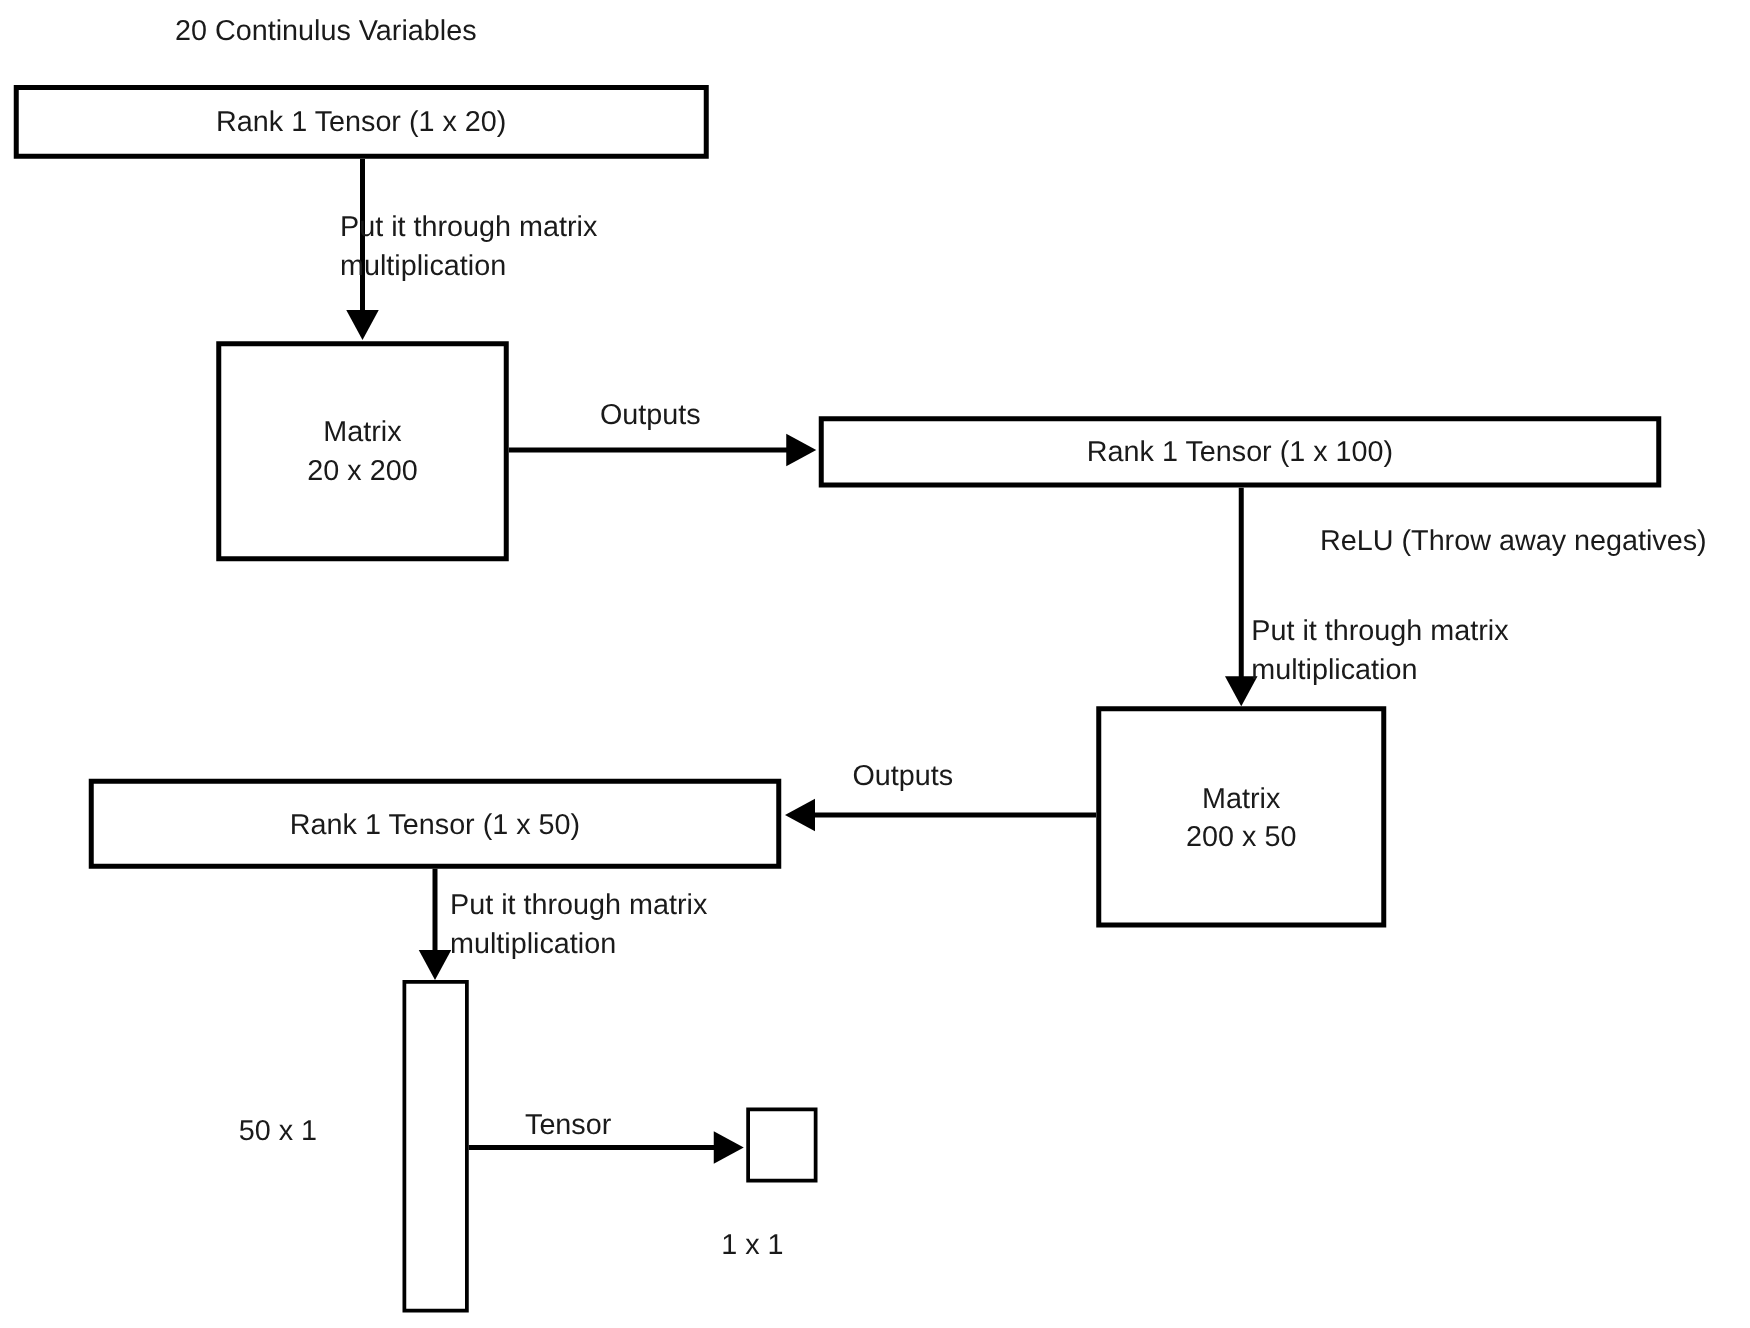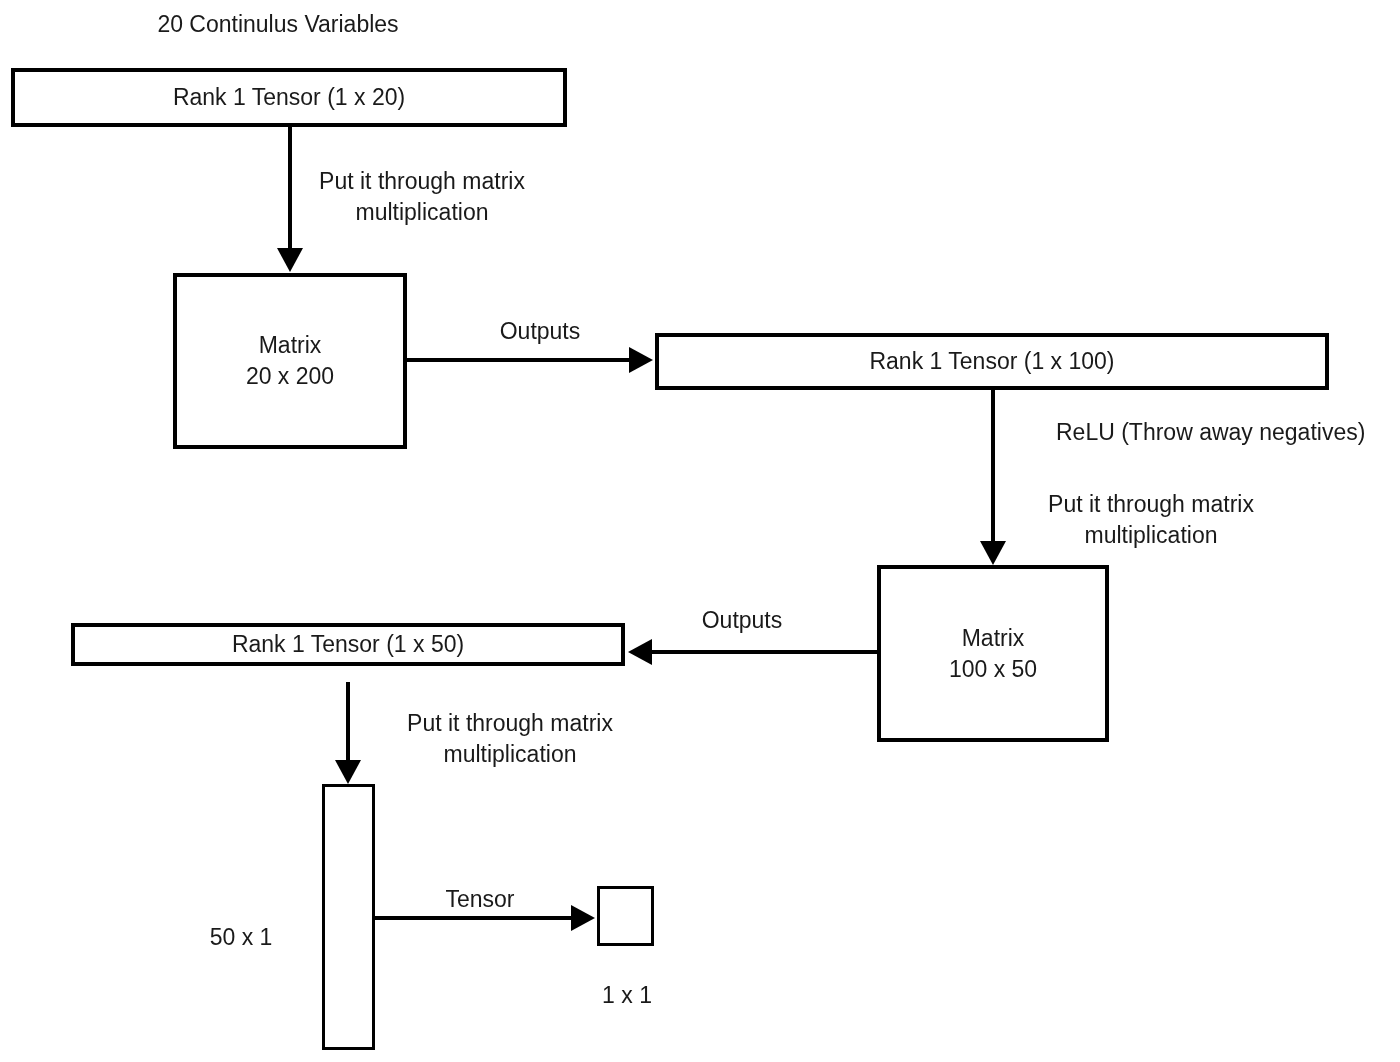--- a/index.html
+++ b/index.html
@@ -29,21 +29,21 @@
     line-height: 31px;
     text-align: right;
   }
   .box.thin { border-width: 3px; }
   .lbl {
     position: absolute;
     font-size: 23px;
     line-height: 31px;
     white-space: nowrap;
   }
-  .lbl.center { text-align: center; }
+  .lbl.center { text-align: left; }
   #arrow-layer {
     position: absolute;
     left: 0;
     top: 0;
     width: 1400px;
     height: 1062px;
     pointer-events: none;
   }
   #arrow-layer line { stroke: #000000; stroke-width: 4; }
   #arrow-layer polygon { fill: #000000; stroke: none; }
@@ -104,37 +104,37 @@
 
   <div class="lbl" style="left:1032px; top:417px;margin-left:24px;">ReLU (Throw away negatives)</div>
 
   <div class="lbl center" style="left:1001px; top:489px; width:300px; white-space:normal;">
     <div>Put it through matrix</div>
     <div>multiplication</div>
   </div>
 
   <div class="box" style="left:877px; top:565px; width:232px; height:177px;">
     <div>Matrix</div>
-    <div>100 x 50</div>
+    <div>200 x 50</div>
   </div>
 
   <div class="lbl center" style="left:682px; top:605px; width:120px;">Outputs</div>
 
-  <div class="box" style="left:71px; top:623px; width:554px; height:43px;">
+  <div class="box" style="left:71px; top:623px; width:554px; height:72px;">
     <span>Rank 1 Tensor (1 x 50)</span>
   </div>
 
   <div class="lbl center" style="left:360px; top:708px; width:300px; white-space:normal;">
     <div>Put it through matrix</div>
     <div>multiplication</div>
   </div>
 
   <div class="box thin" style="left:322px; top:784px; width:53px; height:266px;"></div>
 
-  <div class="lbl center" style="left:191px; top:922px; width:100px;">50 x 1</div>
+  <div class="lbl center" style="left:191px; top:889px; width:100px;">50 x 1</div>
 
   <div class="lbl center" style="left:420px; top:884px; width:120px;">Tensor</div>
 
   <div class="box thin" style="left:597px; top:886px; width:57px; height:60px;"></div>
 
   <div class="lbl center" style="left:577px; top:980px; width:100px;">1 x 1</div>
 
 </div>
 
 </body></html>

